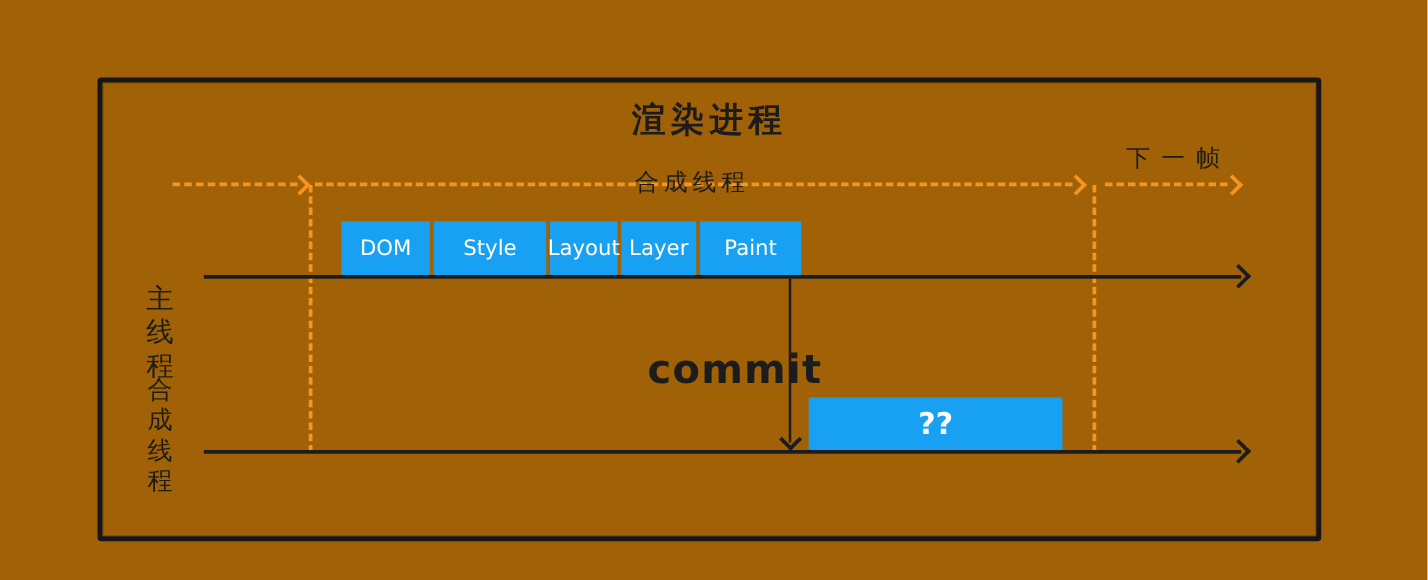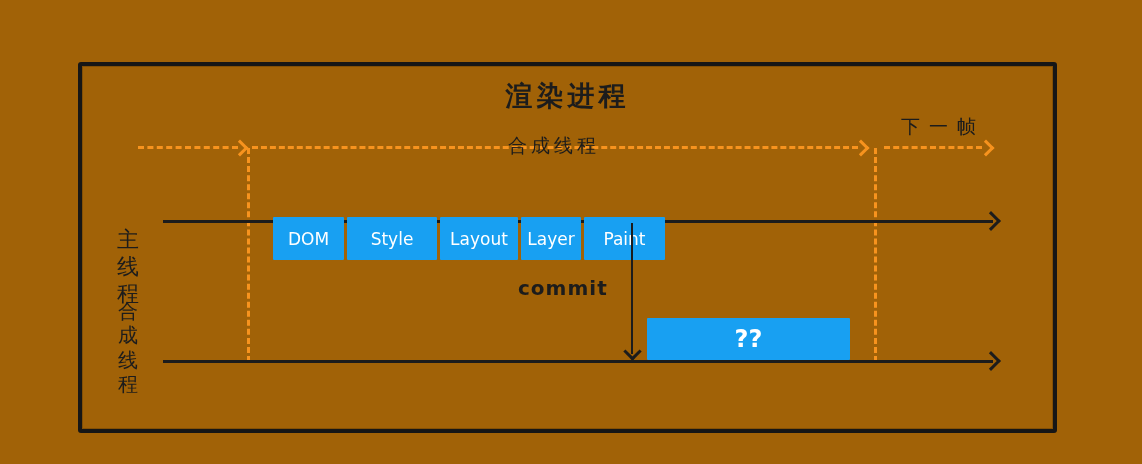--- a/index.html
+++ b/index.html
@@ -69,41 +69,41 @@
     width: 26px;
     font-weight: 500;
     text-align: center;
     word-break: break-all;
     line-height: 1.22;
   }
   
   .stages {
     position: absolute;
     left: 273px; top: 177px; height: 43px;
-    display: flex; gap: 3px; margin-top: 40px;
+    display: flex; gap: 3px;
   }
   .stage {
     height: 43px;
     background: #18a0f2;
     color: #ffffff;
     font-size: 17px;
     display: flex; align-items: center; justify-content: center;
     border-radius: 1px;
   }
   
   .commit-line {
     position: absolute;
     left: 631px; top: 223px;
     width: 2px; height: 131px;
     background: #1c1c1c;
   }
   .commit-label {
     position: absolute;
     left: 518px; top: 276px;
-    font-size: 20px;
+    font-size: 32px;
     font-weight: 600;
     letter-spacing: 1px;
   }
   
   .task-box {
     position: absolute;
     left: 647px; top: 318px;
     width: 203px; height: 42px;
     background: #18a0f2;
     color: #ffffff;
@@ -136,21 +136,21 @@
   <div class="vdash" style="left:247px; top:148px; height:214px;"></div>
   <div class="vdash" style="left:874px; top:148px; height:214px;"></div>
 
   <div class="thread-label" style="top:179px; font-size:22px;margin-top:48px;">主线程</div>
   <div class="thread-line" style="top:220px;"></div>
   <div class="chev right black" style="left:984px; top:214px; border-width:3px;"></div>
 
   <div class="stages">
     <div class="stage" style="width:71px;">DOM</div>
     <div class="stage" style="width:90px;">Style</div>
-    <div class="stage" style="width:78px;">Layout</div>
+    <div class="stage" style="width:54px;">Layout</div>
     <div class="stage" style="width:60px;">Layer</div>
     <div class="stage" style="width:81px;">Paint</div>
   </div>
 
   <div class="commit-line"></div>
   <div class="chev down black" style="left:626px; top:345px; width:10px; height:10px;"></div>
   <div class="commit-label">commit</div>
 
   <div class="thread-label" style="top:299px; font-size:20px;">合成线程</div>
   <div class="thread-line" style="top:360px;"></div>

